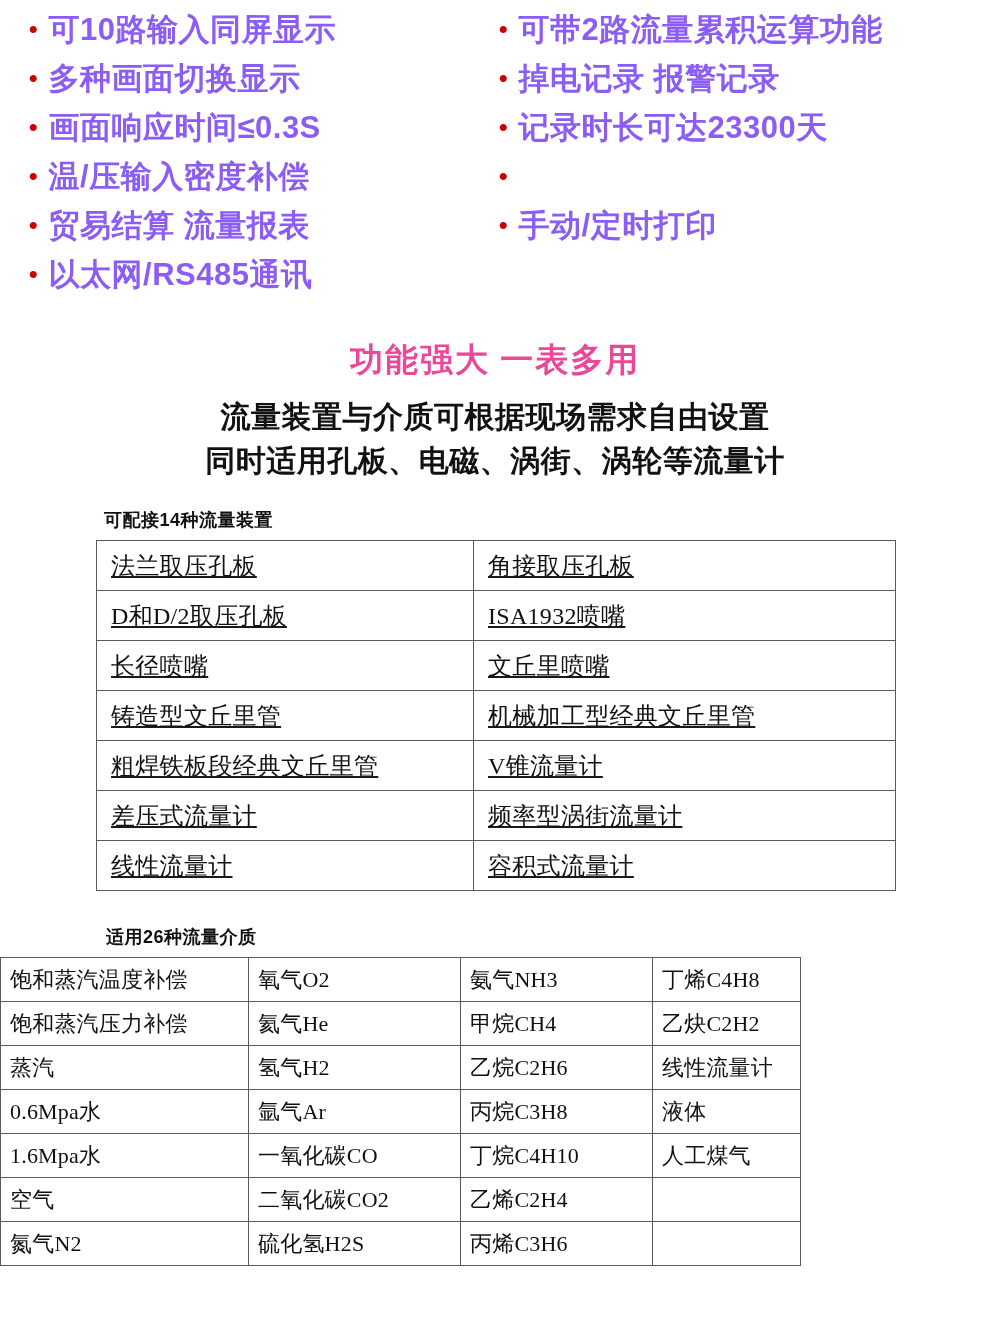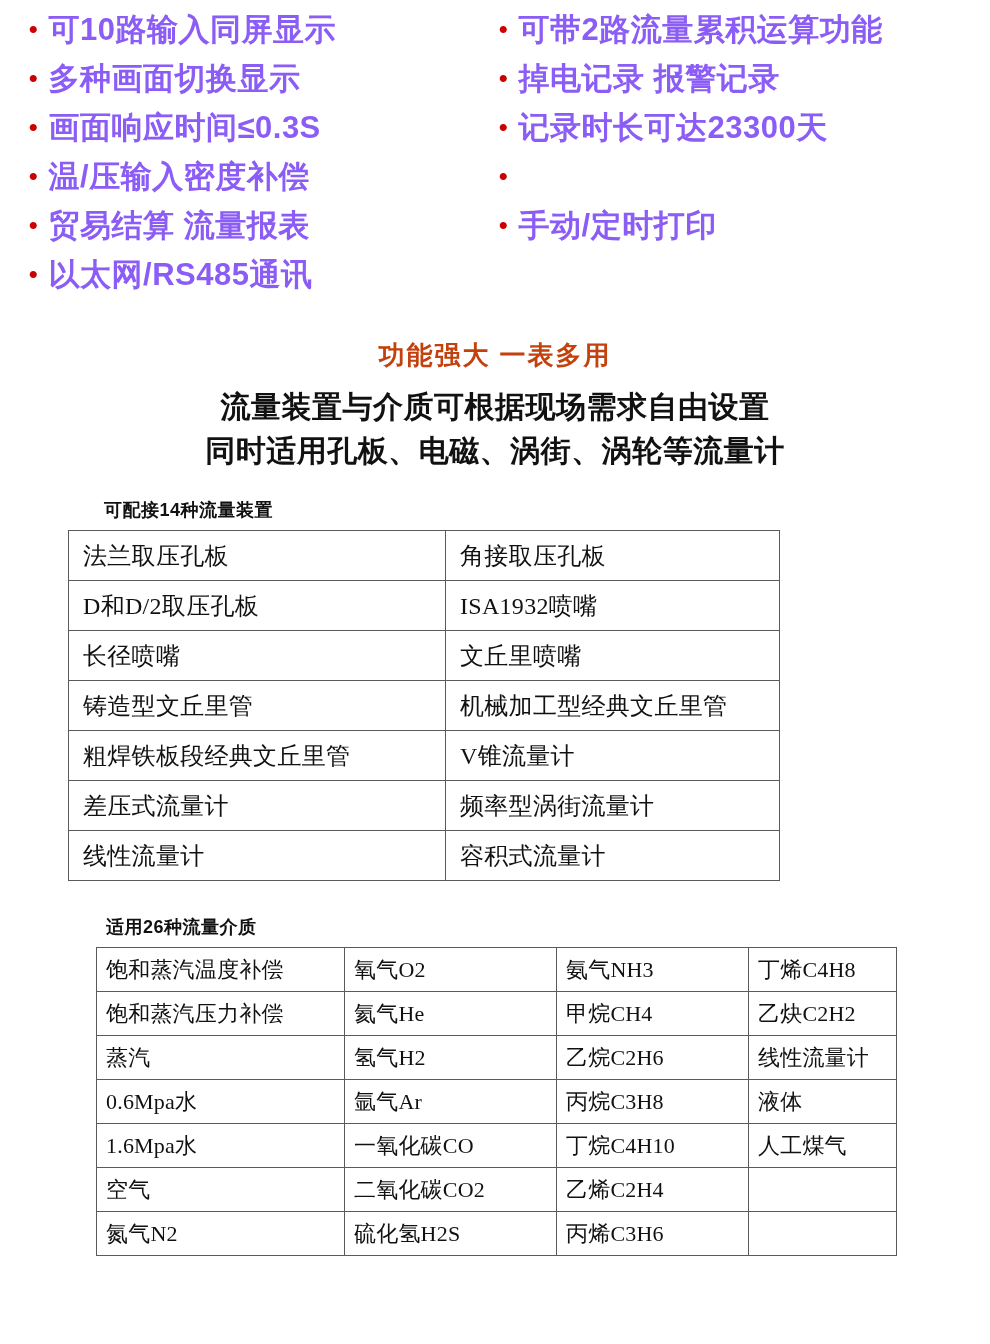--- a/index.html
+++ b/index.html
@@ -50,25 +50,25 @@
     color: #8b5cf6;
     white-space: nowrap;
   }
 
   
   .heading-block {
     text-align: center;
     margin-top: 34px;
   }
   .main-title {
-    font-family: Liberation Sans, sans-serif;
-    font-size: 26px;
+    font-family: Liberation Serif, serif;
+    font-size: 33px;
     font-weight: 700;
     letter-spacing: 2px;
-    color: #c2410c;
+    color: #ec4899;
     margin-bottom: 12px;
   }
   .sub-line {
     font-family: "Liberation Sans", "DejaVu Sans", sans-serif;
     font-size: 30px;
     font-weight: 700;
     color: #111111;
     line-height: 1.45;
     letter-spacing: 0.5px;
   }
@@ -93,33 +93,33 @@
     table-layout: fixed;
   }
   table td {
     border: 1px solid #5a5a5a;
     font-family: "Liberation Serif", "DejaVu Serif", serif;
     color: #111111;
     vertical-align: middle;
   }
 
   .devices-table {
-    margin-left: 68px;
-    width: 712px;
+    margin-left: 96px;
+    width: 800px;
+    text-decoration: underline;
   }
   .devices-table td {
     height: 49px;
     font-size: 24px;
     padding: 0 14px;
     letter-spacing: 0.3px;
   }
   .devices-table td:first-child { width: 348px; }
 
   .media-table {
-    margin-left: 96px;
     width: 800px;
   }
   .media-table td {
     height: 43px;
     font-size: 22px;
     padding: 0 9px;
     letter-spacing: 0.2px;
   }
   .media-table col.c1 { width: 248px; }
   .media-table col.c2 { width: 212px; }

